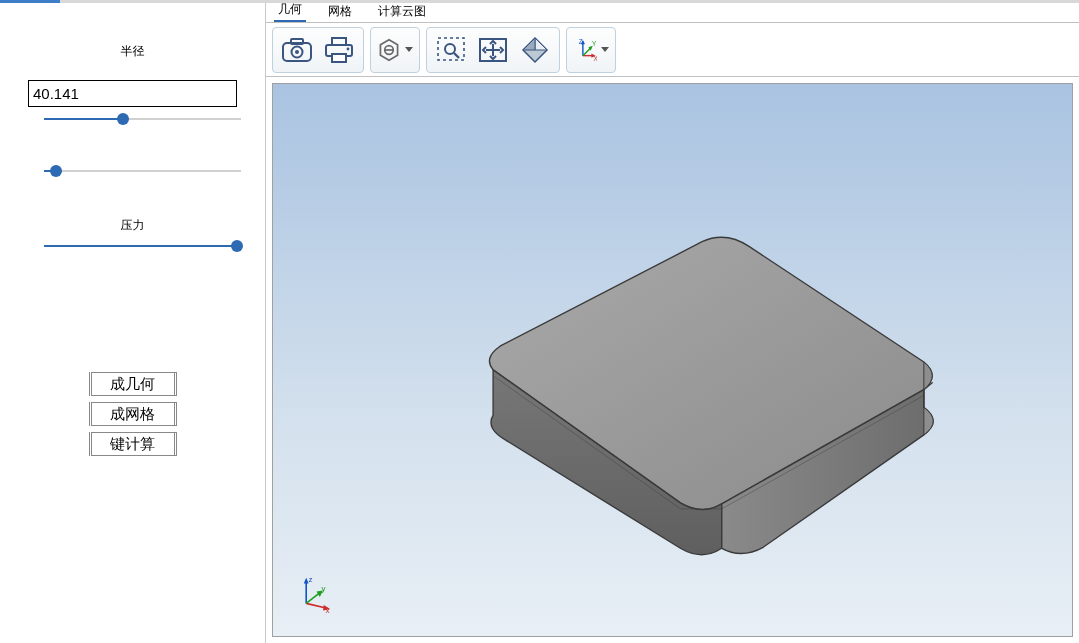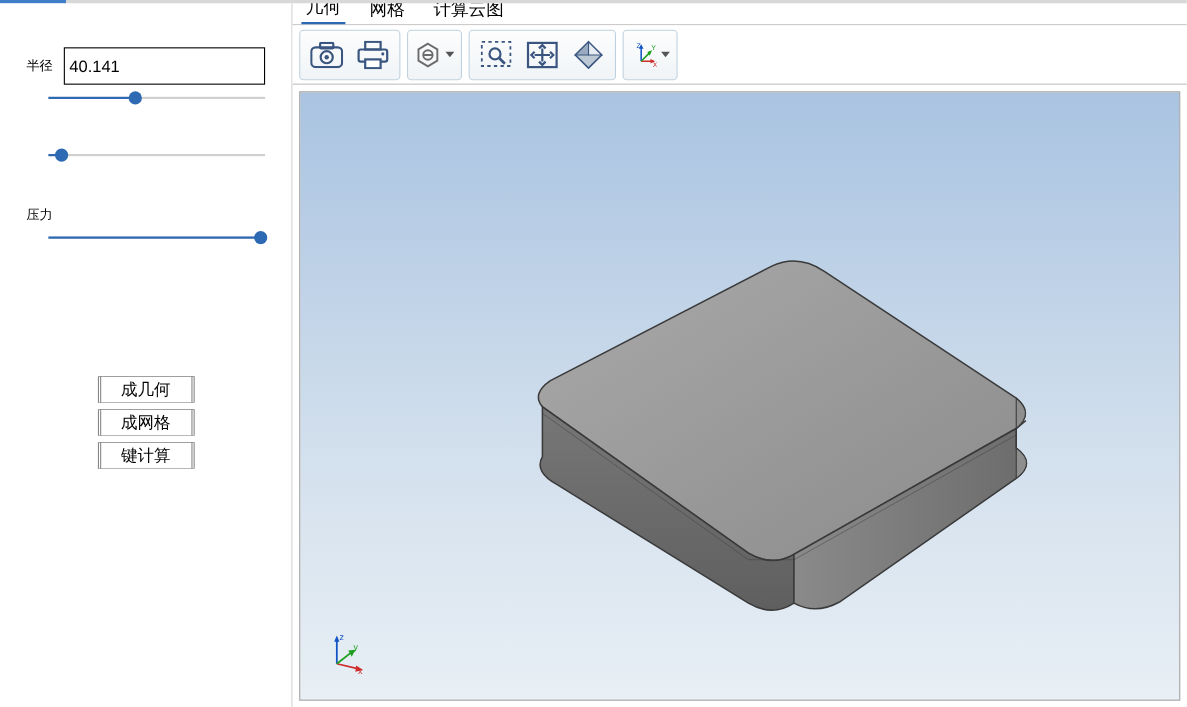--- a/index.html
+++ b/index.html
@@ -35,32 +35,33 @@
       overflow: hidden;
     }
     .param {
       display: flex;
       flex-direction: column;
       gap: 6px;
     }
     .param-row {
       display: flex;
       align-items: center;
-      gap: 10px;
+      gap: 20px;
+      flex-direction: column;
     }
     .param-row label {
       font-size: 12px;
       white-space: nowrap;
     }
     .param-row input[type="text"] {
       flex: 1;
       min-width: 0;
       height: 18px;
       border: 1px solid #000;
-      padding: 16px 4px;
+      padding: 4px 4px;
       font-family: "Arial", sans-serif;
       font-size: 15px;
       line-height: 14px;
       overflow: hidden;
     }
     .slider-track {
       position: relative;
       height: 12px;
       margin-left: 20px;
     }
@@ -111,21 +112,21 @@
       flex-direction: column;
       background: #fff;
     }
     .tabs {
       display: flex;
       gap: 18px;
       padding: 0 8px;
       border-bottom: 1px solid #c0c0c0;
       height: 20px;
       align-items: flex-end;
-      font-size: 16px;
+      font-size: 12px;
     }
     .tabs .tab {
       padding: 2px 4px;
       cursor: pointer;
     }
     .tabs .tab.active {
       border-bottom: 2px solid #2e6ab3;
     }
     .toolbar {
       height: 54px;

